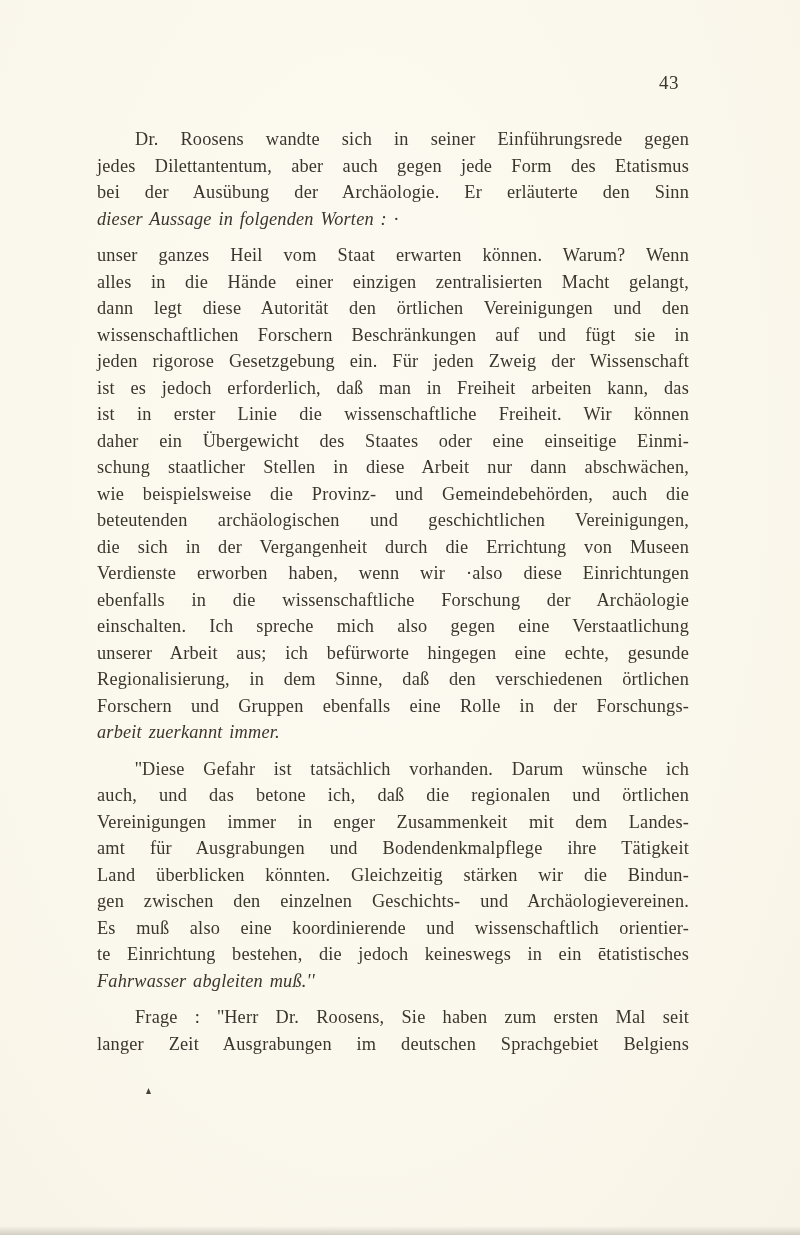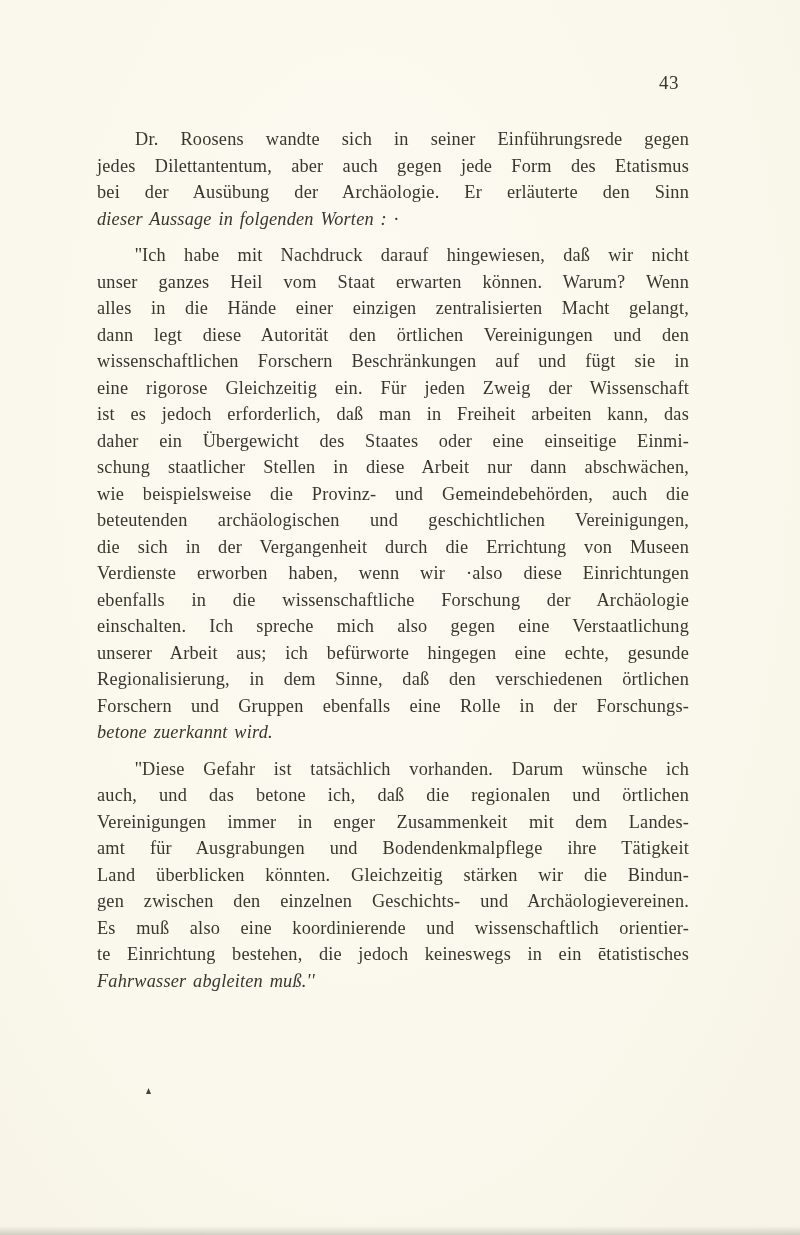--- a/index.html
+++ b/index.html
@@ -69,47 +69,51 @@
   <div class="content">
     <div class="page-number">43</div>
     <div>
         <div class="paragraph">
           <div class="line indent">Dr. Roosens wandte sich in seiner Einführungsrede gegen</div>
           <div class="line">jedes Dilettantentum, aber auch gegen jede Form des Etatismus</div>
           <div class="line">bei der Ausübung der Archäologie. Er erläuterte den Sinn</div>
           <div class="line last">dieser Aussage in folgenden Worten : ·</div>
         </div>
         <div class="paragraph">
-          <div class="line indent">''Ich habe mit Nachdruck darauf hingewiesen, daß wir nicht</div>
           <div class="line">unser ganzes Heil vom Staat erwarten können. Warum? Wenn</div>
           <div class="line">alles in die Hände einer einzigen zentralisierten Macht gelangt,</div>
           <div class="line">dann legt diese Autorität den örtlichen Vereinigungen und den</div>
           <div class="line">wissenschaftlichen Forschern Beschränkungen auf und fügt sie in</div>
-          <div class="line">eine rigorose Gleichzeitig ein. Für jeden Zweig der Wissenschaft</div>
+          <div class="line">jeden rigorose Gesetzgebung ein. Für jeden Zweig der Wissenschaft</div>
           <div class="line">ist es jedoch erforderlich, daß man in Freiheit arbeiten kann, das</div>
+          <div class="line">ist in erster Linie die wissenschaftliche Freiheit. Wir können</div>
           <div class="line">daher ein Übergewicht des Staates oder eine einseitige Einmi-</div>
           <div class="line">schung staatlicher Stellen in diese Arbeit nur dann abschwächen,</div>
           <div class="line">wie beispielsweise die Provinz- und Gemeindebehörden, auch die</div>
           <div class="line">beteutenden archäologischen und geschichtlichen Vereinigungen,</div>
           <div class="line">die sich in der Vergangenheit durch die Errichtung von Museen</div>
           <div class="line">Verdienste erworben haben, wenn wir ·also diese Einrichtungen</div>
           <div class="line">ebenfalls in die wissenschaftliche Forschung der Archäologie</div>
           <div class="line">einschalten. Ich spreche mich also gegen eine Verstaatlichung</div>
           <div class="line">unserer Arbeit aus; ich befürworte hingegen eine echte, gesunde</div>
           <div class="line">Regionalisierung, in dem Sinne, daß den verschiedenen örtlichen</div>
           <div class="line">Forschern und Gruppen ebenfalls eine Rolle in der Forschungs-</div>
-          <div class="line last">betone zuerkannt wird.</div>
+          <div class="line last">arbeit zuerkannt immer.</div>
         </div>
         <div class="paragraph">
           <div class="line indent">''Diese Gefahr ist tatsächlich vorhanden. Darum wünsche ich</div>
           <div class="line">auch, und das betone ich, daß die regionalen und örtlichen</div>
           <div class="line">Vereinigungen immer in enger Zusammenkeit mit dem Landes-</div>
           <div class="line">amt für Ausgrabungen und Bodendenkmalpflege ihre Tätigkeit</div>
           <div class="line">Land überblicken könnten. Gleichzeitig stärken wir die Bindun-</div>
           <div class="line">gen zwischen den einzelnen Geschichts- und Archäologievereinen.</div>
           <div class="line">Es muß also eine koordinierende und wissenschaftlich orientier-</div>
           <div class="line">te Einrichtung bestehen, die jedoch keineswegs in ein ētatistisches</div>
           <div class="line last">Fahrwasser abgleiten muß.''</div>
         </div>
+        <div class="paragraph">
+          <div class="line indent">Frage : ''Herr Dr. Roosens, Sie haben zum ersten Mal seit</div>
+          <div class="line">langer Zeit Ausgrabungen im deutschen Sprachgebiet Belgiens</div>
+        </div>
       </div>
   </div>
   <span class="ink-mark">▴</span>
 </div>
 
 </body></html>

